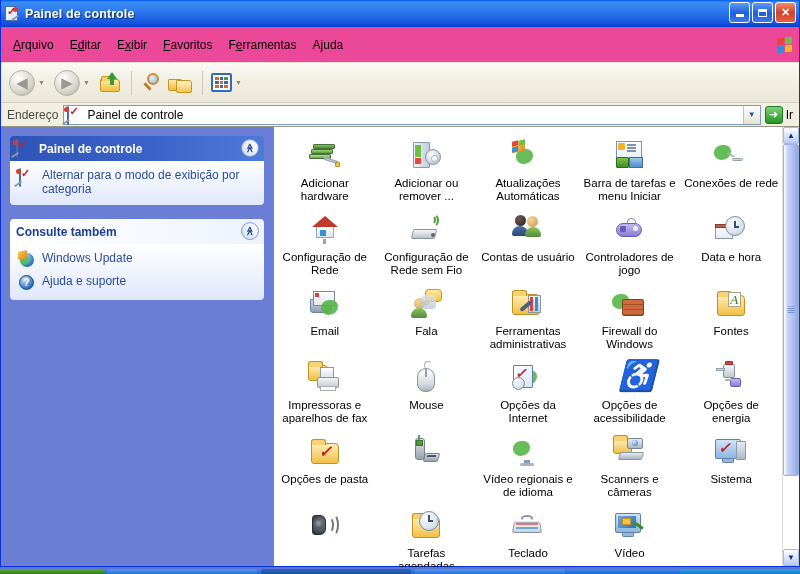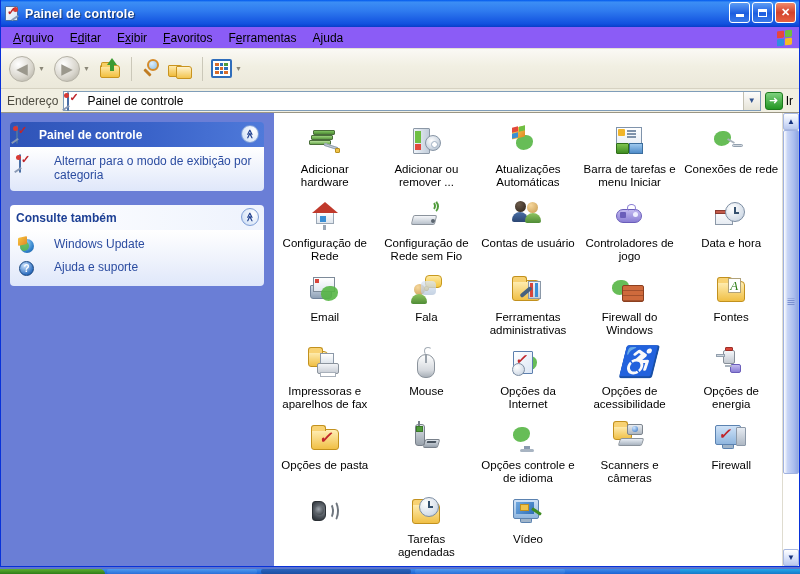--- a/index.html
+++ b/index.html
@@ -75,21 +75,21 @@
   .tbtn.min { background: linear-gradient(to bottom,#5c9cf5,#1d5ee0 55%,#3b7ae8); }
   .tbtn.max { background: linear-gradient(to bottom,#5c9cf5,#1d5ee0 55%,#3b7ae8); }
   .tbtn.close { background: linear-gradient(to bottom,#f08b6c,#d3422c 50%,#e8603f); }
   .min-g { width: 8px; height: 3px; background: #fff; margin-top: 6px; }
   .max-g {
     width: 9px; height: 8px; border: 1.5px solid #fff; border-top-width: 3px;
   }
 
   
   #menubar {
-    height: 22px; background: #8b5cf6;
+    height: 36px; background: #ec4899;
     display: flex; align-items: center;
     padding-left: 4px;
     border-bottom: 1px solid #e3e1d4;
     flex: 0 0 auto;
   }
   .menu-item {
     font-size: 12px; color: #000; padding: 2px 8px; cursor: default;
   }
   .menu-item u { text-decoration: underline; }
   #wlogo {
@@ -257,21 +257,21 @@
     background: radial-gradient(circle at 35% 30%,#ffffff,#d9e6f8 70%,#9fb8e0 100%);
     border: 1px solid #7f9ed6;
     display: flex; align-items: center; justify-content: center;
     font-size: 9px; color: #21418f; font-weight: bold; line-height: 1;
   }
   .panel-body {
     background: linear-gradient(to bottom,#ffffff 0%, #eef2fc 55%, #dfe7fa 100%);
     padding: 7px 8px 9px 9px;
   }
   .side-link {
-    display: flex; align-items: flex-start; gap: 19px;
+    display: flex; align-items: flex-start; gap: 7px;
     margin-bottom: 6px; cursor: default;
   }
   .side-link:last-child { margin-bottom: 0; }
   .side-link-text {
     font-size: 12px; color: #2b4ca0; line-height: 14px;
   }
   .sl-ico { width: 16px; height: 16px; flex: 0 0 16px; position: relative; margin-top: 1px; }
   
   .glb {
     width: 14px; height: 14px; border-radius: 50%;
@@ -902,41 +902,41 @@
               <i class="sq" style="left:20px;top:21px;width:9px;height:2px;background:#4a5560;transform:skewX(-16deg);"></i>
             </span>
           </div>
 
           <div class="cpi">
             <span class="cpi-ico">
               <i class="sq globe" style="left:7px;top:3px;width:23px;height:23px;"></i>
               <i class="sq" style="left:15px;top:26px;width:6px;height:4px;background:#8a9ab0;"></i>
               <i class="sq" style="left:11px;top:29px;width:14px;height:3px;background:#a8b4c2;border-radius:2px;"></i>
             </span>
-            <span class="cpi-label">Opções controle e de idioma</span>
+            <span class="cpi-label">Vídeo regionais e de idioma</span>
           </div>
 
           <div class="cpi">
             <span class="cpi-ico">
               <i class="sq folder" style="left:2px;top:5px;width:19px;height:15px;"></i>
               <i class="sq cam" style="left:16px;top:4px;"></i>
               <i class="sq" style="left:21px;top:6px;width:6px;height:6px;background:radial-gradient(circle at 35% 30%,#cfe6ff,#2f6fc0);border-radius:50%;"></i>
               <i class="sq" style="left:8px;top:18px;width:24px;height:8px;background:linear-gradient(to bottom,#e7edf4,#a9b4c0);border:1px solid #8b939c;border-radius:2px;transform:skewX(-18deg);"></i>
             </span>
             <span class="cpi-label">Scanners e câmeras</span>
           </div>
 
           <div class="cpi">
             <span class="cpi-ico">
               <i class="sq mon" style="left:3px;top:5px;"></i>
               <i class="sq checkmark" style="left:6px;top:5px;font-size:15px;line-height:18px;">✓</i>
               <i class="sq monstand" style="left:10px;top:25px;"></i>
               <i class="sq" style="left:24px;top:7px;width:10px;height:19px;background:linear-gradient(to bottom,#e6ebf2,#aeb8c4);border:1px solid #8b98a8;border-radius:1px;"></i>
             </span>
-            <span class="cpi-label">Firewall</span>
+            <span class="cpi-label">Sistema</span>
           </div>
 
           <div class="cpi">
             <span class="cpi-ico">
               <i class="sq speaker" style="left:6px;top:7px;"></i>
               <i class="sq" style="left:9px;top:12px;width:9px;height:9px;border-radius:50%;background:radial-gradient(circle at 40% 35%,#9aa1a9,#2a2f34);"></i>
               <i class="sq wave" style="left:19px;top:9px;width:9px;height:16px;border-color:transparent #6e757d transparent transparent;"></i>
               <i class="sq wave" style="left:22px;top:6px;width:11px;height:22px;border-color:transparent #6e757d transparent transparent;"></i>
             </span>
           </div>
@@ -944,20 +944,29 @@
           <div class="cpi">
             <span class="cpi-ico">
               <i class="sq folder" style="left:5px;top:9px;"></i>
               <i class="sq clockface" style="left:12px;top:3px;"></i>
               <i class="sq hand" style="left:21px;top:7px;width:1.5px;height:6px;"></i>
               <i class="sq hand" style="left:21px;top:12px;width:5px;height:1.5px;"></i>
             </span>
             <span class="cpi-label">Tarefas agendadas</span>
           </div>
 
+          <div class="cpi">
+            <span class="cpi-ico">
+              <i class="sq kbd" style="left:4px;top:13px;"></i>
+              <i class="sq" style="left:7px;top:15px;width:22px;height:2px;background:#d8453a;opacity:.7;"></i>
+              <i class="sq" style="left:7px;top:19px;width:22px;height:2px;background:#3a8fd4;opacity:.7;"></i>
+              <i class="sq" style="left:12px;top:7px;width:12px;height:6px;border-radius:50%;border:2px solid #8b939c;border-bottom-color:transparent;"></i>
+            </span>
+            <span class="cpi-label">Teclado</span>
+          </div>
 
           <div class="cpi">
             <span class="cpi-ico">
               <i class="sq mon" style="left:4px;top:5px;"></i>
               <i class="sq" style="left:7px;top:8px;width:18px;height:12px;background:linear-gradient(135deg,#6fa8e0,#2f6fb8);"></i>
               <i class="sq" style="left:11px;top:10px;width:9px;height:7px;background:#f0c34a;border:1px solid #c09020;"></i>
               <i class="sq monstand" style="left:11px;top:25px;"></i>
               <i class="sq" style="left:22px;top:16px;width:11px;height:3px;background:#3f8c22;transform:rotate(35deg);border-radius:1px;"></i>
             </span>
             <span class="cpi-label">Vídeo</span>

